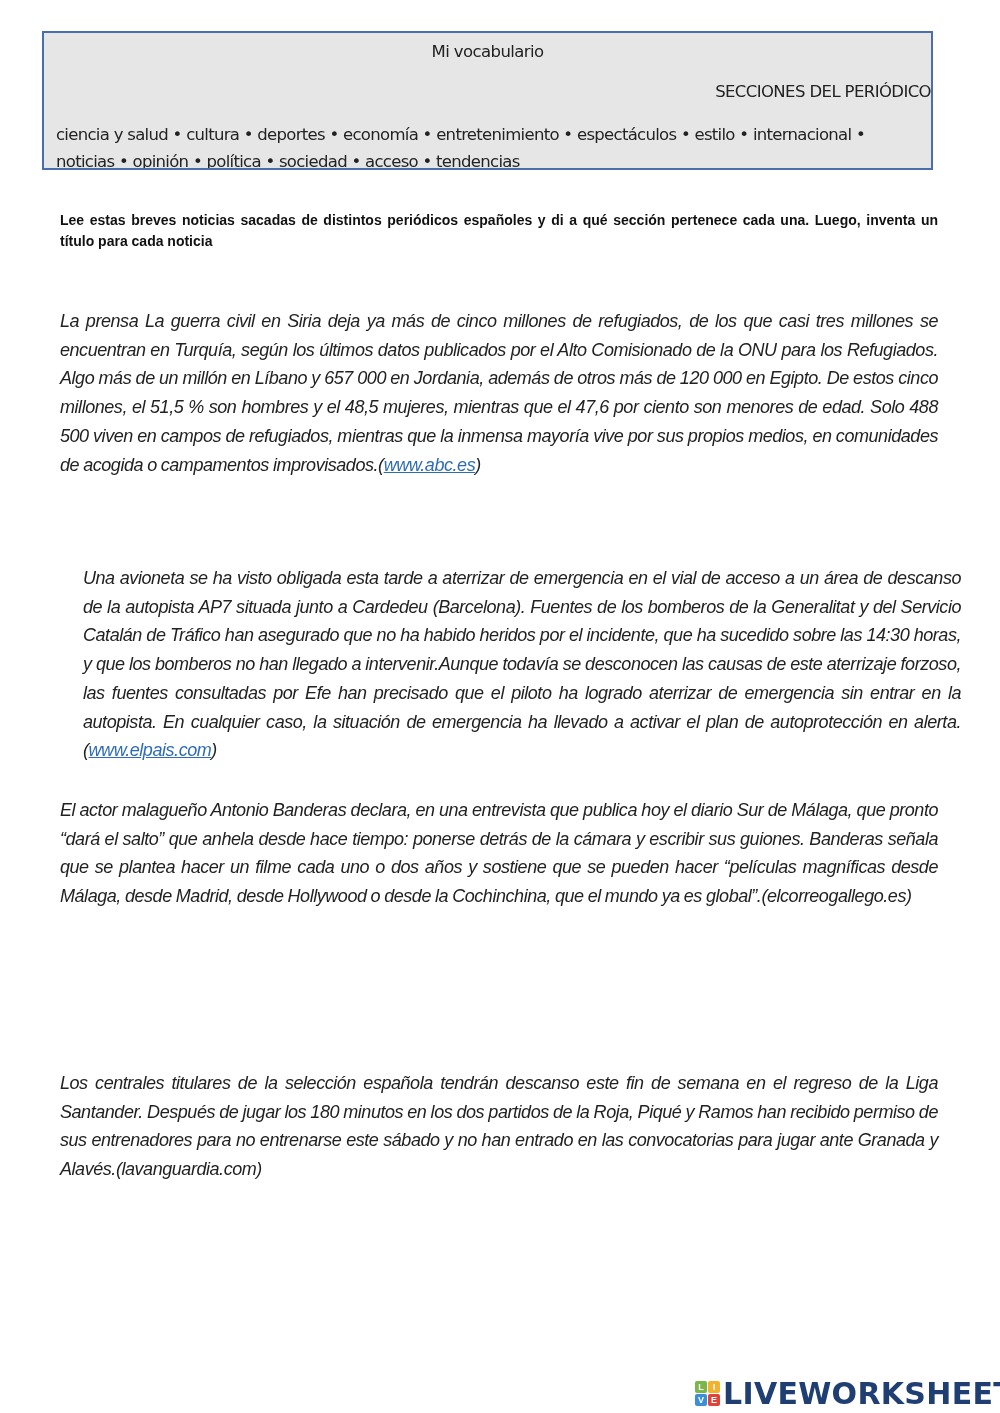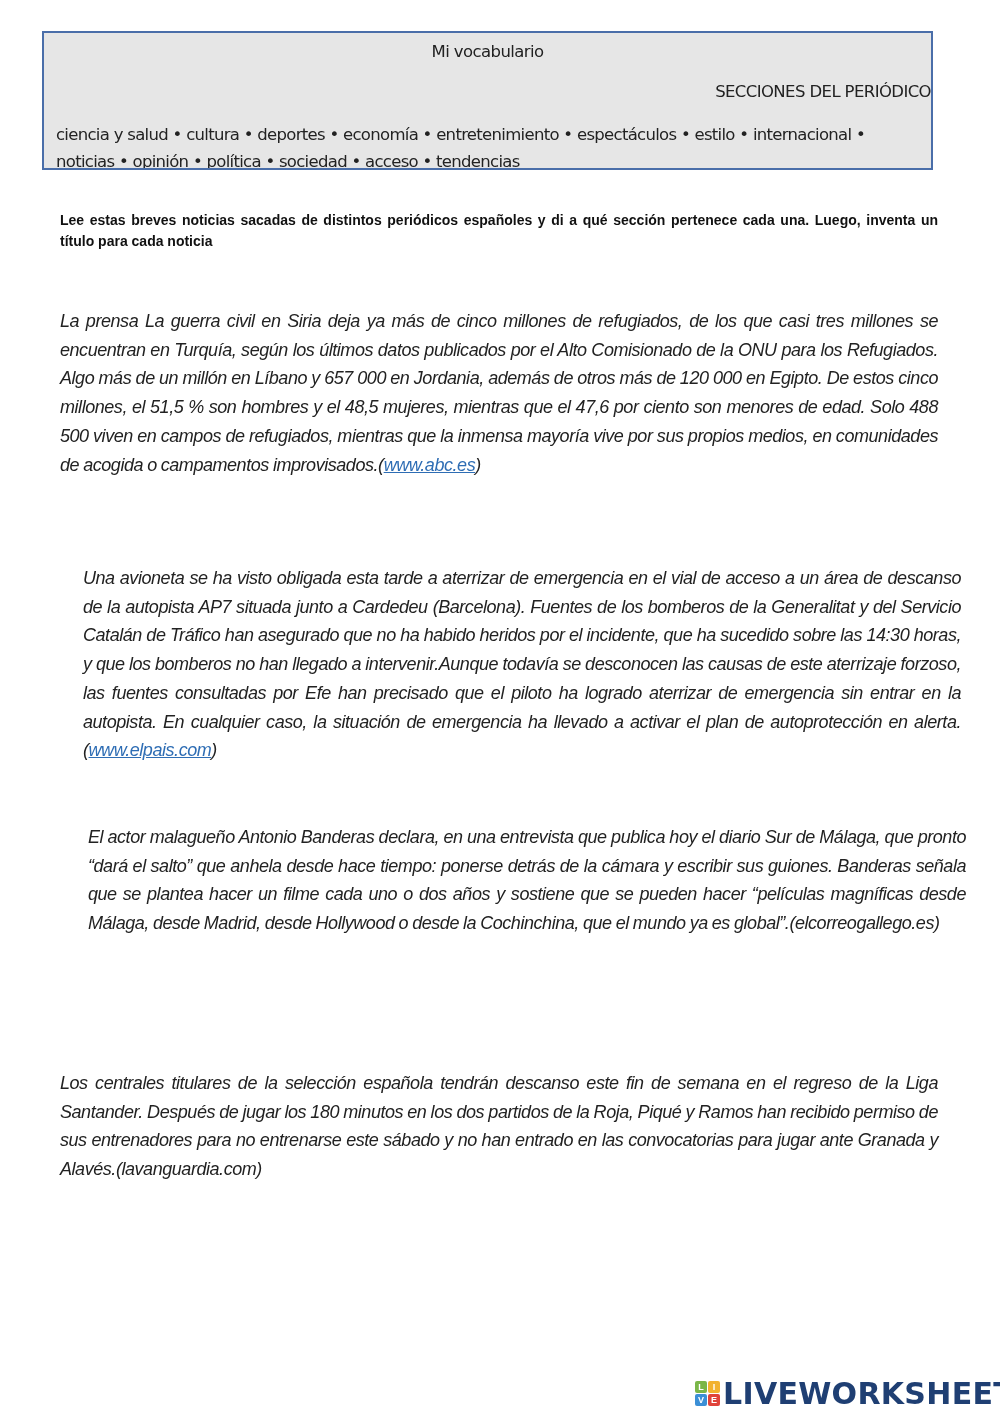--- a/index.html
+++ b/index.html
@@ -13,21 +13,21 @@
                font-family:"DejaVu Sans", sans-serif; letter-spacing:-0.6px; color:#222; }
   .vocab-list { position:absolute; left:12px; right:8px; top:88px; font-size:16.5px; line-height:27px;
                 font-family:"DejaVu Sans", sans-serif; letter-spacing:-0.7px; color:#222; }
   .instructions { position:absolute; left:60px; top:210px; width:878px; font-weight:bold;
                   font-size:14px; line-height:21px; text-align:justify; color:#111; }
   .para { position:absolute; left:60px; width:878px; font-size:18px; line-height:28.7px;
           text-align:justify; color:#222; font-family:"Liberation Sans", sans-serif; letter-spacing:-0.45px; word-spacing:-0.5px;font-style:italic; }
   .para a { color:#2e6db4; text-decoration:underline; }
   .p1 { top:307px; }
   .p2 { top:564px;margin-left:23px; }
-  .p3 { top:823px;margin-left:28px; }
+  .p3 { top:796px; }
   .p4 { top:1069px; }
   .logo { position:absolute; left:695px; top:1377px; height:32px; display:flex; align-items:center; }
   .logo-tiles { display:grid; grid-template-columns:12px 12px; grid-template-rows:12px 12px; gap:1px; margin-right:3px; }
   .tile { font-size:9px; font-weight:bold; color:#fff; display:flex; align-items:center; justify-content:center; border-radius:2px; }
   .logo-text { font-size:30px; font-weight:bold; color:#1f3f73; letter-spacing:0.3px; font-family:"DejaVu Sans", sans-serif; }
 </style>
 </head>
 <body>
 
 <div class="vocab-box">

